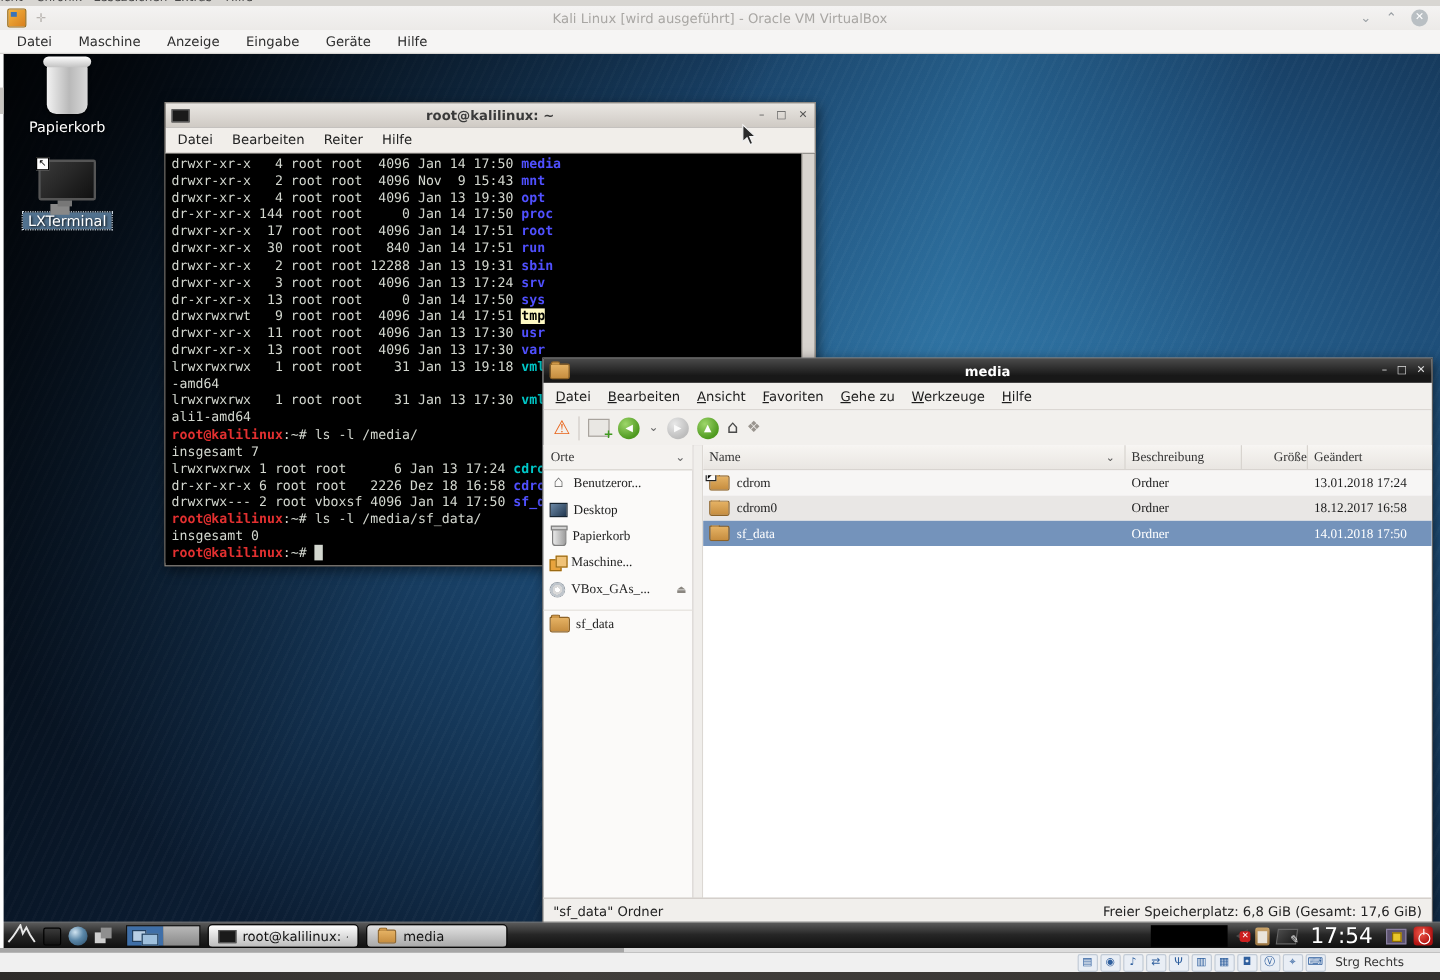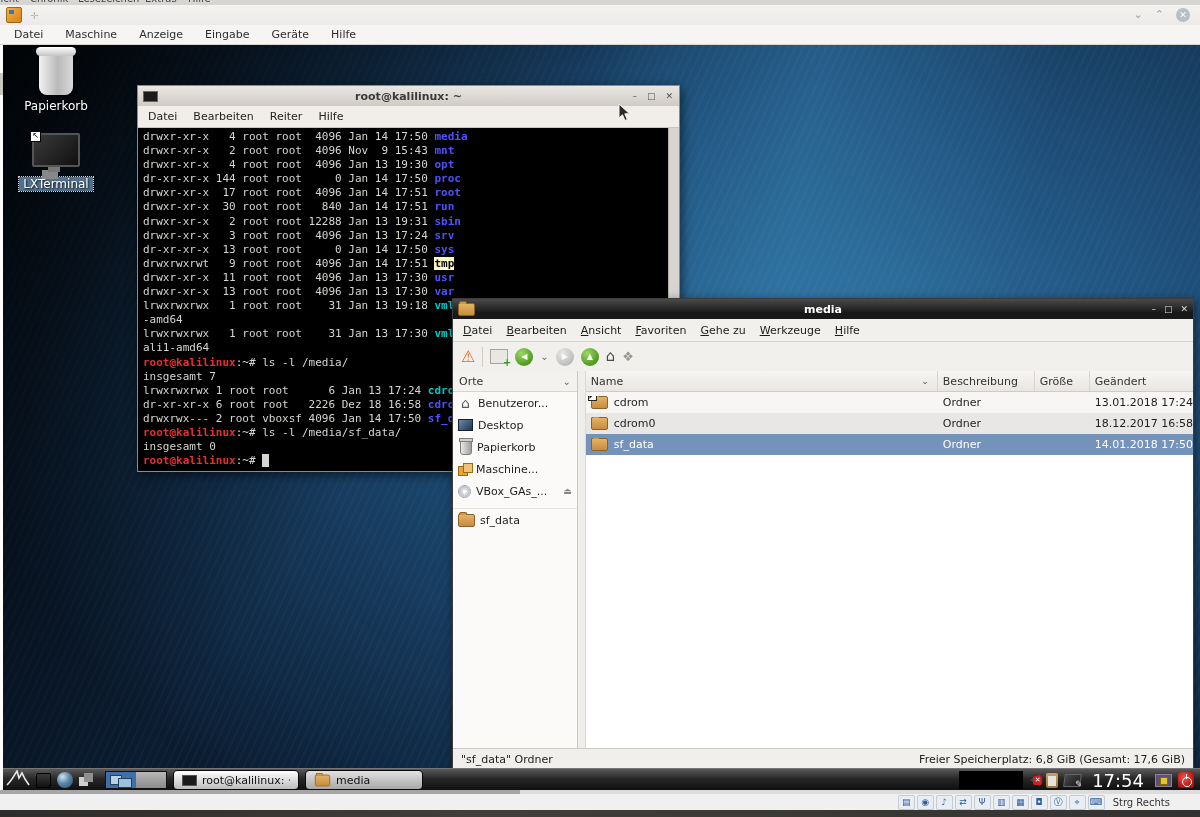--- a/index.html
+++ b/index.html
@@ -78,31 +78,31 @@
   .navbtn{width:18px;height:18px;border-radius:50%;display:flex;align-items:center;justify-content:center;font-size:8px;color:#fff;}
   .nav-green{background:radial-gradient(circle at 35% 30%,#9ed66a,#4f9a20 70%);}
   .nav-gray{background:radial-gradient(circle at 35% 30%,#e8e8e8,#bdbdbd 70%);color:#fafafa;}
   .chev{color:#6a6a6a;font-size:10px;}
   .tabnew{width:16px;height:13px;background:#e9e7e3;border:1px solid #a8a39d;position:relative;}
   .tabnew::after{content:"+";position:absolute;right:-4px;bottom:-5px;color:#3f9a1f;font-weight:bold;font-size:10px;}
   .homeic{color:#4a4a4a;font-size:15px;line-height:15px;}
   #fm-path{flex:1;height:20px;border:1px solid #b4b0aa;border-radius:3px;background:#fff;font-size:12px;color:#222;padding:0 6px;font-family:"DejaVu Sans",sans-serif;}
   .tool-extra{color:#9a958f;font-size:13px;}
 
-  #fm-main{position:absolute;left:0;top:72px;right:0;bottom:20px;display:flex;}
+  #fm-main{position:absolute;left:0;top:72px;right:0;bottom:20px;display:flex;font-family:Liberation Serif, serif;}
   #fm-side{width:124px;background:#fbfaf9;border-right:1px solid #ccc8c3;}
   #fm-side-hdr{height:20px;border-bottom:1px solid #d8d4cf;display:flex;align-items:center;justify-content:space-between;padding:0 6px;font-size:11px;color:#333;background:#f4f2ef;}
   .place{display:flex;align-items:center;gap:5px;height:22px;padding-left:5px;font-size:11px;color:#1e1e1e;}
   .place.gap{margin-top:6px;border-top:1px solid #e4e1dd;}
   .p-eject{margin-left:auto;margin-right:5px;color:#8a8680;font-size:9px;}
   #fm-gutter{width:7px;background:#f0eeeb;border-right:1px solid #dcd8d3;}
   #fm-list{flex:1;background:#fff;position:relative;}
   #fm-cols{height:20px;display:flex;background:linear-gradient(#f7f5f2,#e9e6e2);border-bottom:1px solid #cfcbc6;font-size:11px;color:#333;}
   .colc{display:flex;align-items:center;padding-left:5px;border-right:1px solid #d8d4cf;box-sizing:border-box;position:relative;}
-  .c0{width:352px;} .c1{width:97px;} .c2{width:55px;} .c3{flex:1;border-right:none;}
+  .c0{width:352px;} .c1{width:97px;} .c2{width:55px;justify-content:flex-end;} .c3{flex:1;border-right:none;}
   .colsort{position:absolute;right:8px;color:#555;font-size:9px;}
   .frow{display:flex;height:21px;align-items:center;font-size:11px;color:#1e1e1e;}
   .frow.r0{background:#f7f6f5;}
   .frow.r1{background:#e9e7e5;}
   .frow.sel{background:#7493bb;color:#fff;}
   .fcell{padding-left:5px;box-sizing:border-box;display:flex;align-items:center;gap:6px;overflow:hidden;white-space:nowrap;}
 
   .folder-ic{width:15px;height:11px;background:linear-gradient(#e5b264,#c68d3f);border:1px solid #8d6226;border-radius:1px 2px 2px 2px;position:relative;flex:none;}
   .folder-ic::before{content:"";position:absolute;top:-3px;left:0px;width:6px;height:2px;background:#cf9848;border:1px solid #8d6226;border-bottom:none;border-radius:2px 2px 0 0;}
   .lnk{position:absolute;top:-5px;left:-4px;width:7px;height:7px;background:#fff;border:1px solid #222;font-size:7px;line-height:6px;color:#000;text-align:center;}
@@ -175,20 +175,21 @@
         <span class="hm" style="left: 30px;">Chronik</span>
         <span class="hm" style="left: 78px;">Lesezeichen</span>
         <span class="hm" style="left: 145px;">Extras</span>
         <span class="hm" style="left: 188px;">Hilfe</span>
       </div>
   </div>
 
   <div id="vbox-titlebar">
     <span class="vb-appicon"></span>
     <span class="vb-pin">✛</span>
+    <span id="vbox-title">Kali Linux [wird ausgeführt] - Oracle VM VirtualBox</span>
     <span id="vbox-wbtns">
       <span class="vbb">⌄</span>
       <span class="vbb">⌃</span>
       <span class="vbb-close">✕</span>
     </span>
   </div>
 
   <div id="vbox-menubar">
       <span class="vm-item">Datei</span>
       <span class="vm-item">Maschine</span>

